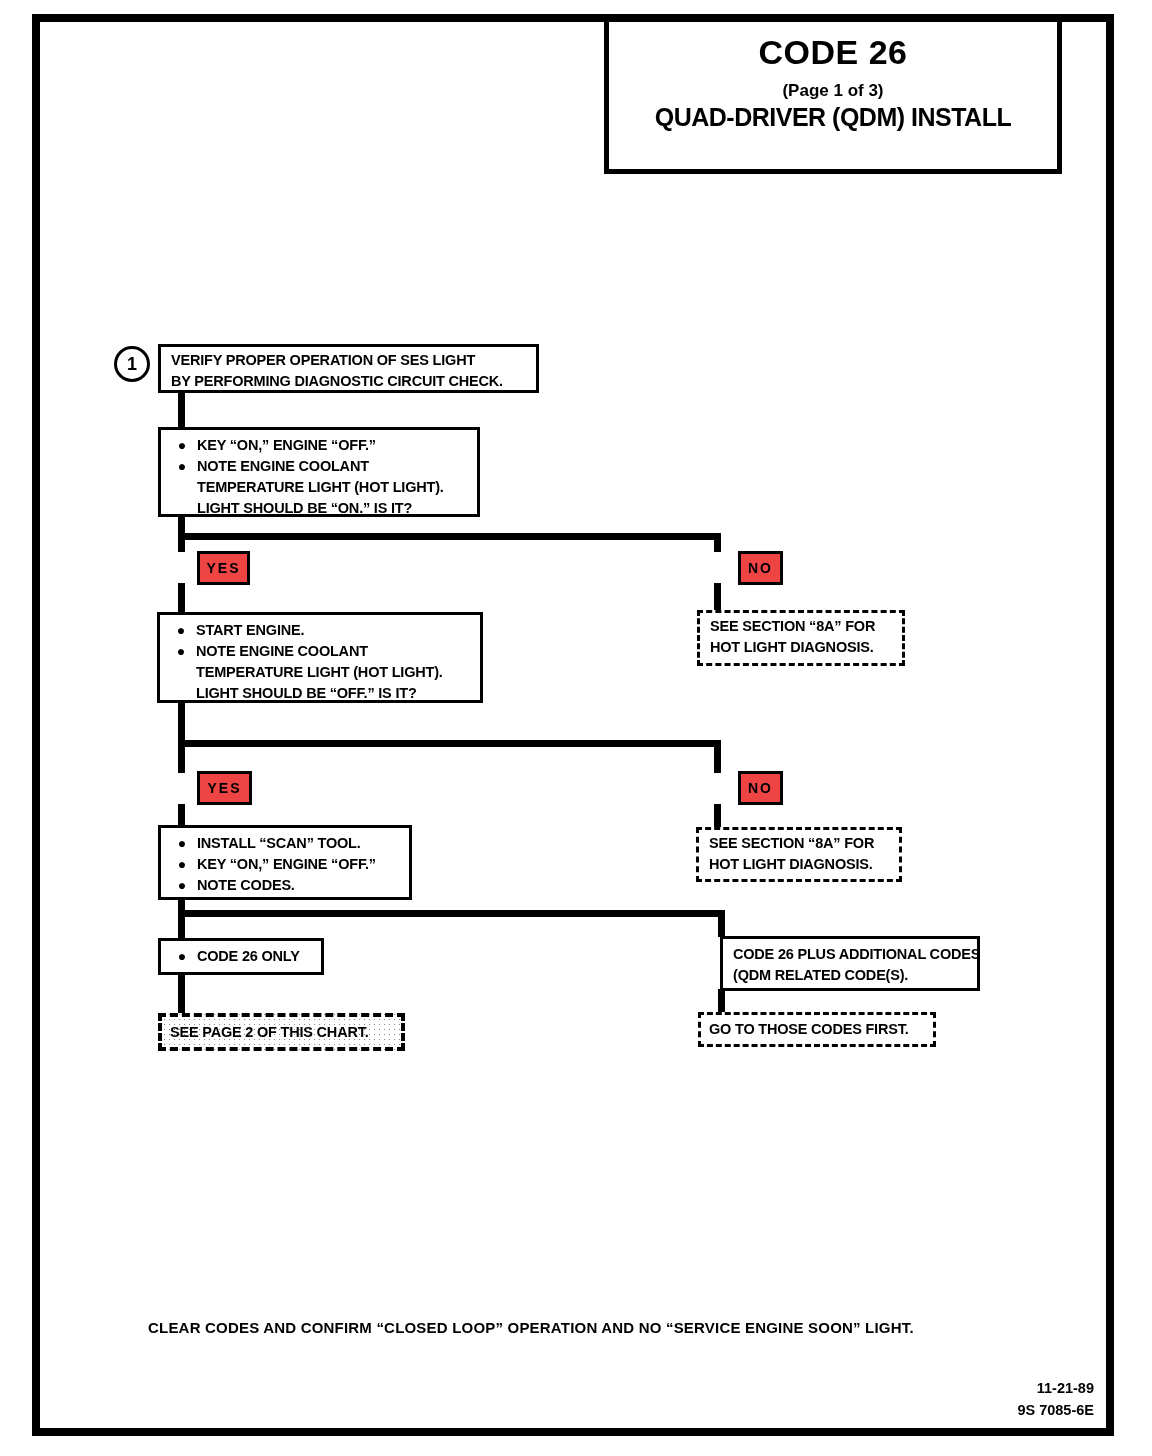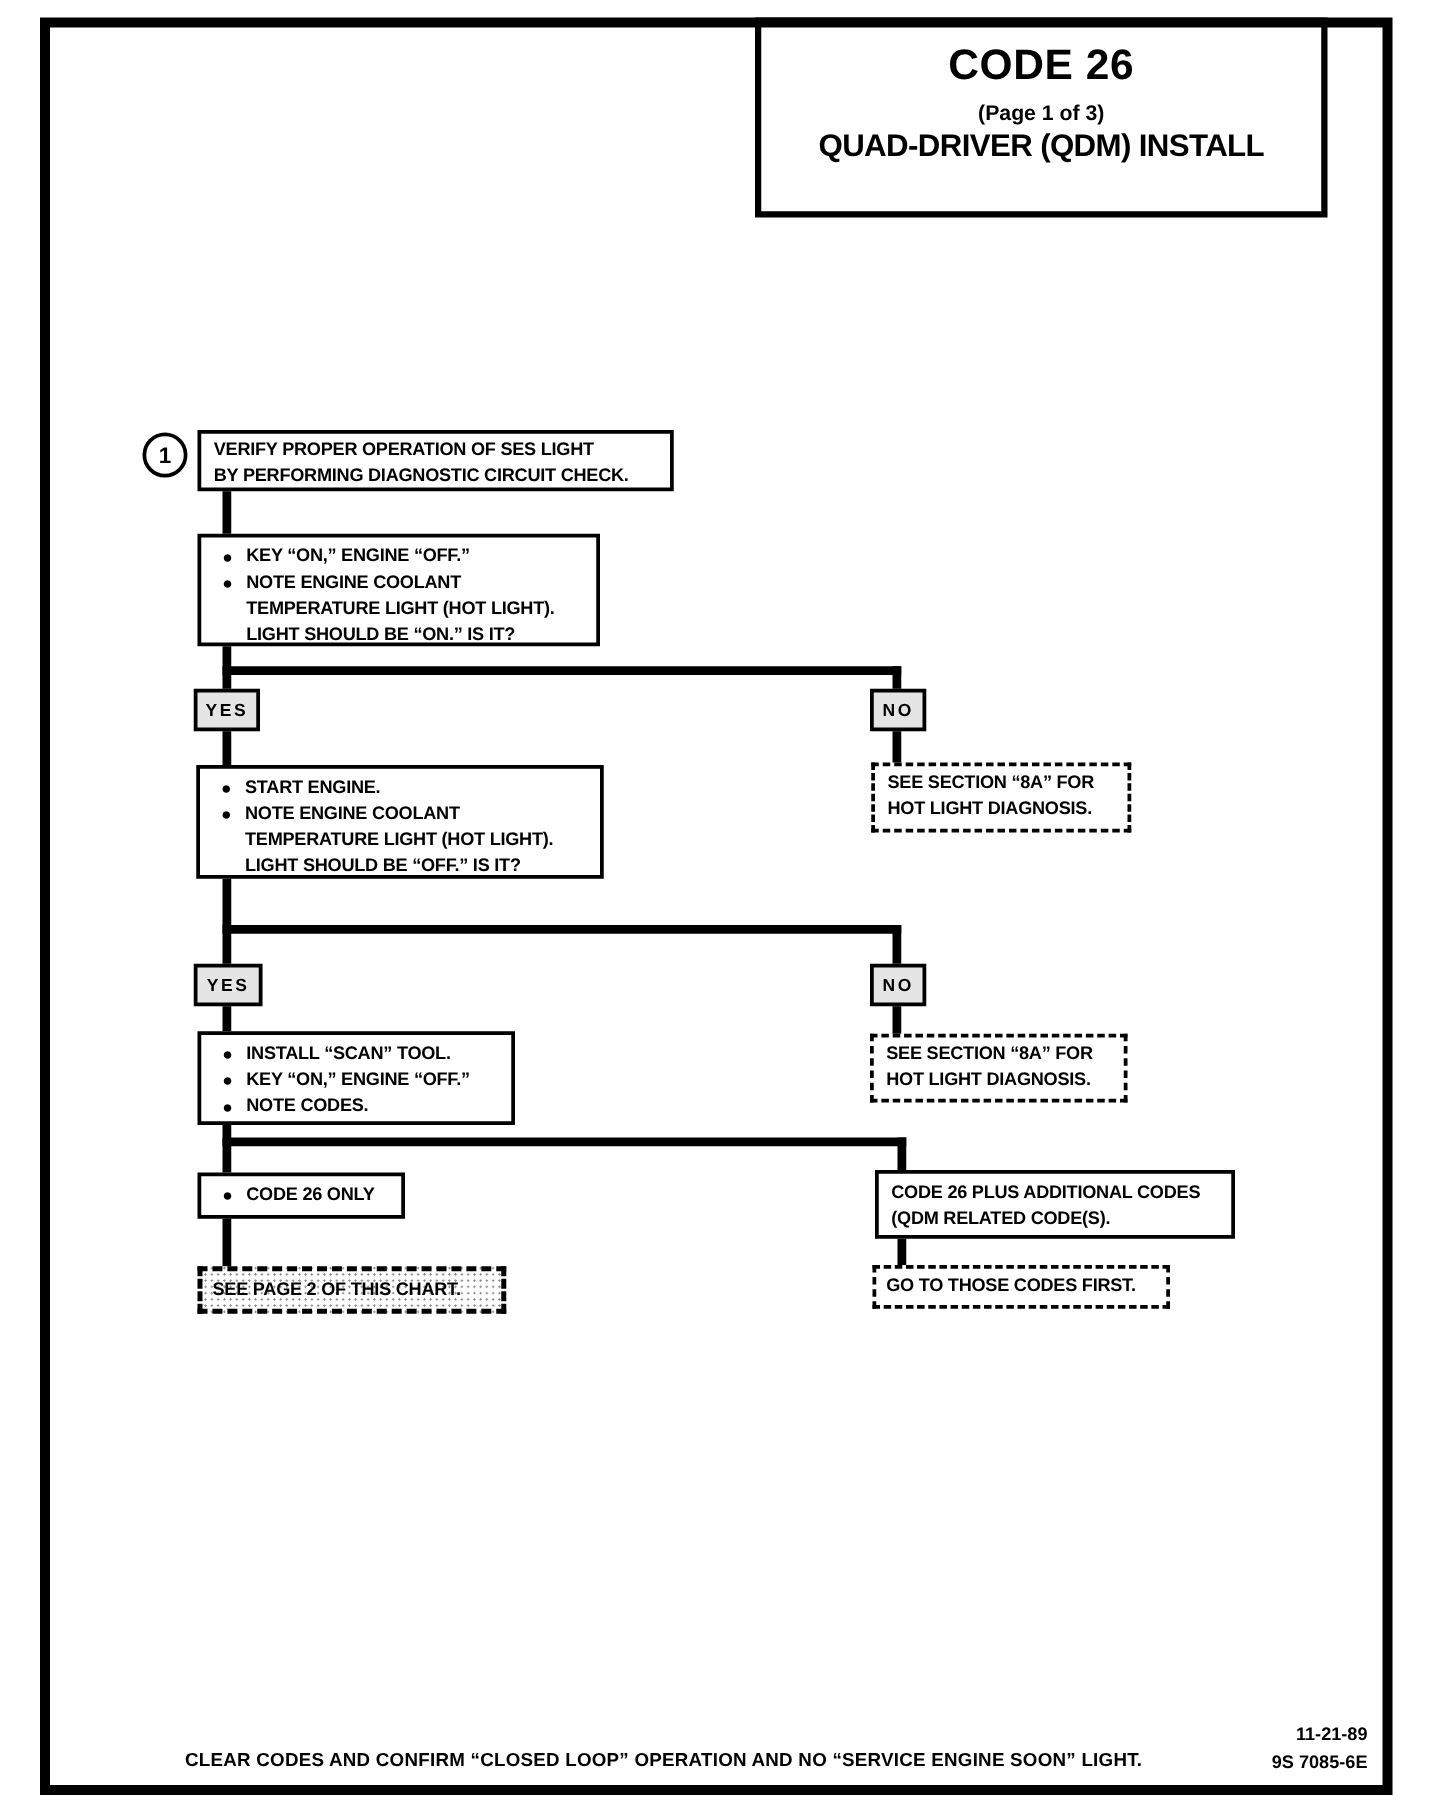--- a/index.html
+++ b/index.html
@@ -27,23 +27,23 @@
   .box{
     position:absolute;border:3px solid #000;box-sizing:border-box;
     background:#fff;font-size:14.5px;line-height:21px;letter-spacing:-0.2px;
   }
   .plain-lines{padding:3px 10px;}
   .bl{display:block;white-space:nowrap;}
   .bullet-row{display:flex;align-items:flex-start;}
   .dot{width:30px;text-align:center;font-size:14px;flex:0 0 30px;}
   .bullet-text{flex:1;}
   .label-box{
-    position:absolute;border:3px solid #000;box-sizing:border-box;background:#e5e5e5;
+    position:absolute;border:3px solid #000;box-sizing:border-box;background:#ef4444;
     display:flex;align-items:center;justify-content:center;
-    font-size:14px;letter-spacing:2px;
+    font-size:14px;letter-spacing:2px;margin-left:42px;
   }
   .dashed-box{
     position:absolute;border:3px dashed #000;box-sizing:border-box;background:#fff;
     font-size:14.5px;line-height:21px;letter-spacing:-0.2px;
     padding:3px 10px;
   }
   .shaded{
     background-color:#fff;
     background-image:radial-gradient(#8a8a8a 26%, transparent 27%);
     background-size:5px 5px;
@@ -53,21 +53,21 @@
   }
   .vl{position:absolute;width:7px;background:#000;}
   .hl{position:absolute;height:7px;background:#000;}
   .circle{
     position:absolute;left:114px;top:346px;width:36px;height:36px;
     border:3px solid #000;border-radius:50%;box-sizing:border-box;
     display:flex;align-items:center;justify-content:center;
     font-size:18px;
   }
   .footer-note{
-    position:absolute;left:148px;top:1400px;width:800px;
+    position:absolute;left:148px;top:1319px;width:800px;
     font-size:15px;letter-spacing:0.2px;white-space:nowrap;
   }
   .footer-right{
     position:absolute;right:58px;text-align:right;font-size:14.5px;white-space:nowrap;
   }
 </style>
 </head>
 <body>
 
 <div class="page">
@@ -187,21 +187,21 @@
 
   <div class="box" style="left:158px;top:938px;width:166px;height:37px;padding:5px 6px;">
     <div class="bullet-row">
       <span class="dot">●</span>
       <span class="bullet-text">
           <span class="bl">CODE 26 ONLY</span>
         </span>
     </div>
   </div>
 
-  <div class="box plain-lines" style="left:700px;top:936px;width:288px;height:55px;padding-top:5px;">
+  <div class="box plain-lines" style="left:720px;top:936px;width:260px;height:55px;padding-top:5px;">
     <span class="bl">CODE 26 PLUS ADDITIONAL CODES</span>
     <span class="bl">(QDM RELATED CODE(S).</span>
   </div>
 
   <div class="dashed-box shaded" style="left:158px;top:1013px;width:247px;height:38px;">
     <span style="white-space:nowrap;">SEE PAGE 2 OF THIS CHART.</span>
   </div>
 
   <div class="dashed-box" style="left:698px;top:1012px;width:238px;height:35px;display:flex;align-items:center;padding:0 8px;">
     <span style="white-space:nowrap;">GO TO THOSE CODES FIRST.</span>

